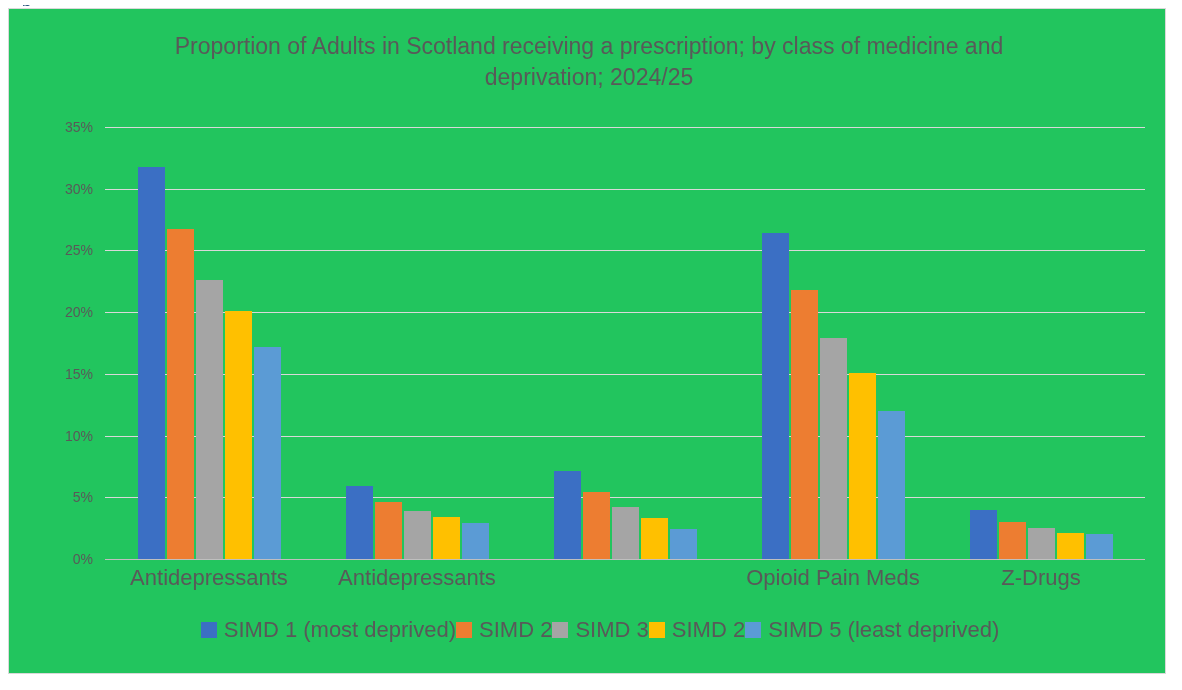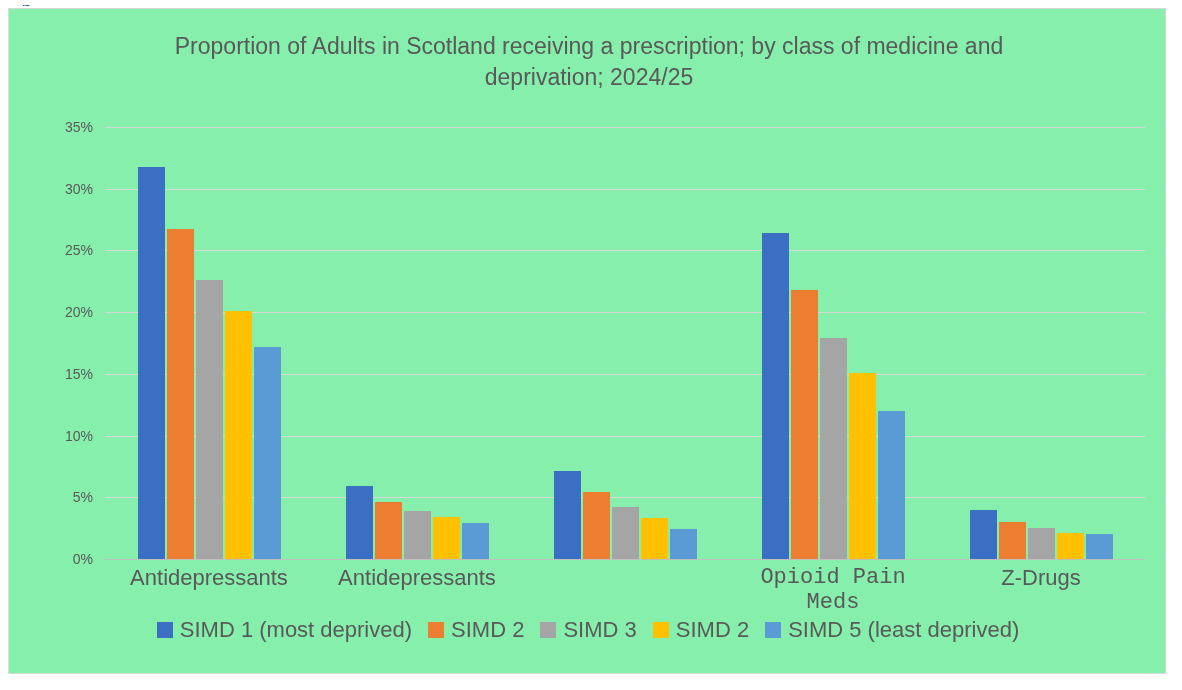--- a/index.html
+++ b/index.html
@@ -31,21 +31,21 @@
     line-height: 18px;
   }
   .chart-frame {
     position: absolute;
     left: 8px;
     top: 8px;
     width: 1158px;
     height: 666px;
     border: 1px solid #d9d9d9;
     box-sizing: border-box;
-    background: #86efac;
+    background: #22c55e;
   }
   .chart-title {
     position: absolute;
     left: 120px;
     top: 22px;
     width: 920px;
     text-align: center;
     font-size: 23px;
     line-height: 31px;
     color: #595959;
@@ -108,27 +108,26 @@
   }
   .cat-label {
     position: absolute;
     text-align: center;
     font-size: 22px;
     color: #595959;
     top: 0;
   }
   .legend {
     position: absolute;
-    left: 0;
+    left: 12px;
     top: 608px;
     width: 1158px;
     display: flex;
     align-items: center;
     justify-content: center;
-    gap: 16px;
   }
   .legend-item {
     display: flex;
     align-items: center;
     gap: 7px;
     font-size: 22px;
     color: #595959;
     white-space: nowrap;
   }
   .legend-swatch {
@@ -201,21 +200,21 @@
           <div class="bar" title="SIMD 2: 3%" style="height: 37.0286px; background: rgb(237, 125, 49);"></div>
           <div class="bar" title="SIMD 3: 2.5%" style="height: 30.8571px; background: rgb(165, 165, 165);"></div>
           <div class="bar" title="SIMD 4: 2.1%" style="height: 25.92px; background: rgb(255, 192, 0);"></div>
           <div class="bar" title="SIMD 5 (least deprived): 2%" style="height: 24.6857px; background: rgb(91, 155, 213);"></div>
         </div>
       </div>
 
     <div class="cat-labels" id="cat-labels">
         <div class="cat-label" style="left: 0px; width: 208px;">Antidepressants</div>
         <div class="cat-label" style="left: 208px; width: 208px;">Antidepressants</div>
-        <div class="cat-label" style="left: 624px; width: 208px; font-family: Liberation Mono, monospace;">Opioid Pain Meds</div>
+        <div class="cat-label" style="left: 624px; width: 208px;">Opioid Pain Meds</div>
         <div class="cat-label" style="left: 832px; width: 208px;">Z-Drugs</div>
       </div>
 
     <div class="legend" id="legend">
         <div class="legend-item">
           <span class="legend-swatch" style="background: rgb(59, 111, 196);"></span>
           <span>SIMD 1 (most deprived)</span>
         </div>
         <div class="legend-item">
           <span class="legend-swatch" style="background: rgb(237, 125, 49);"></span>

